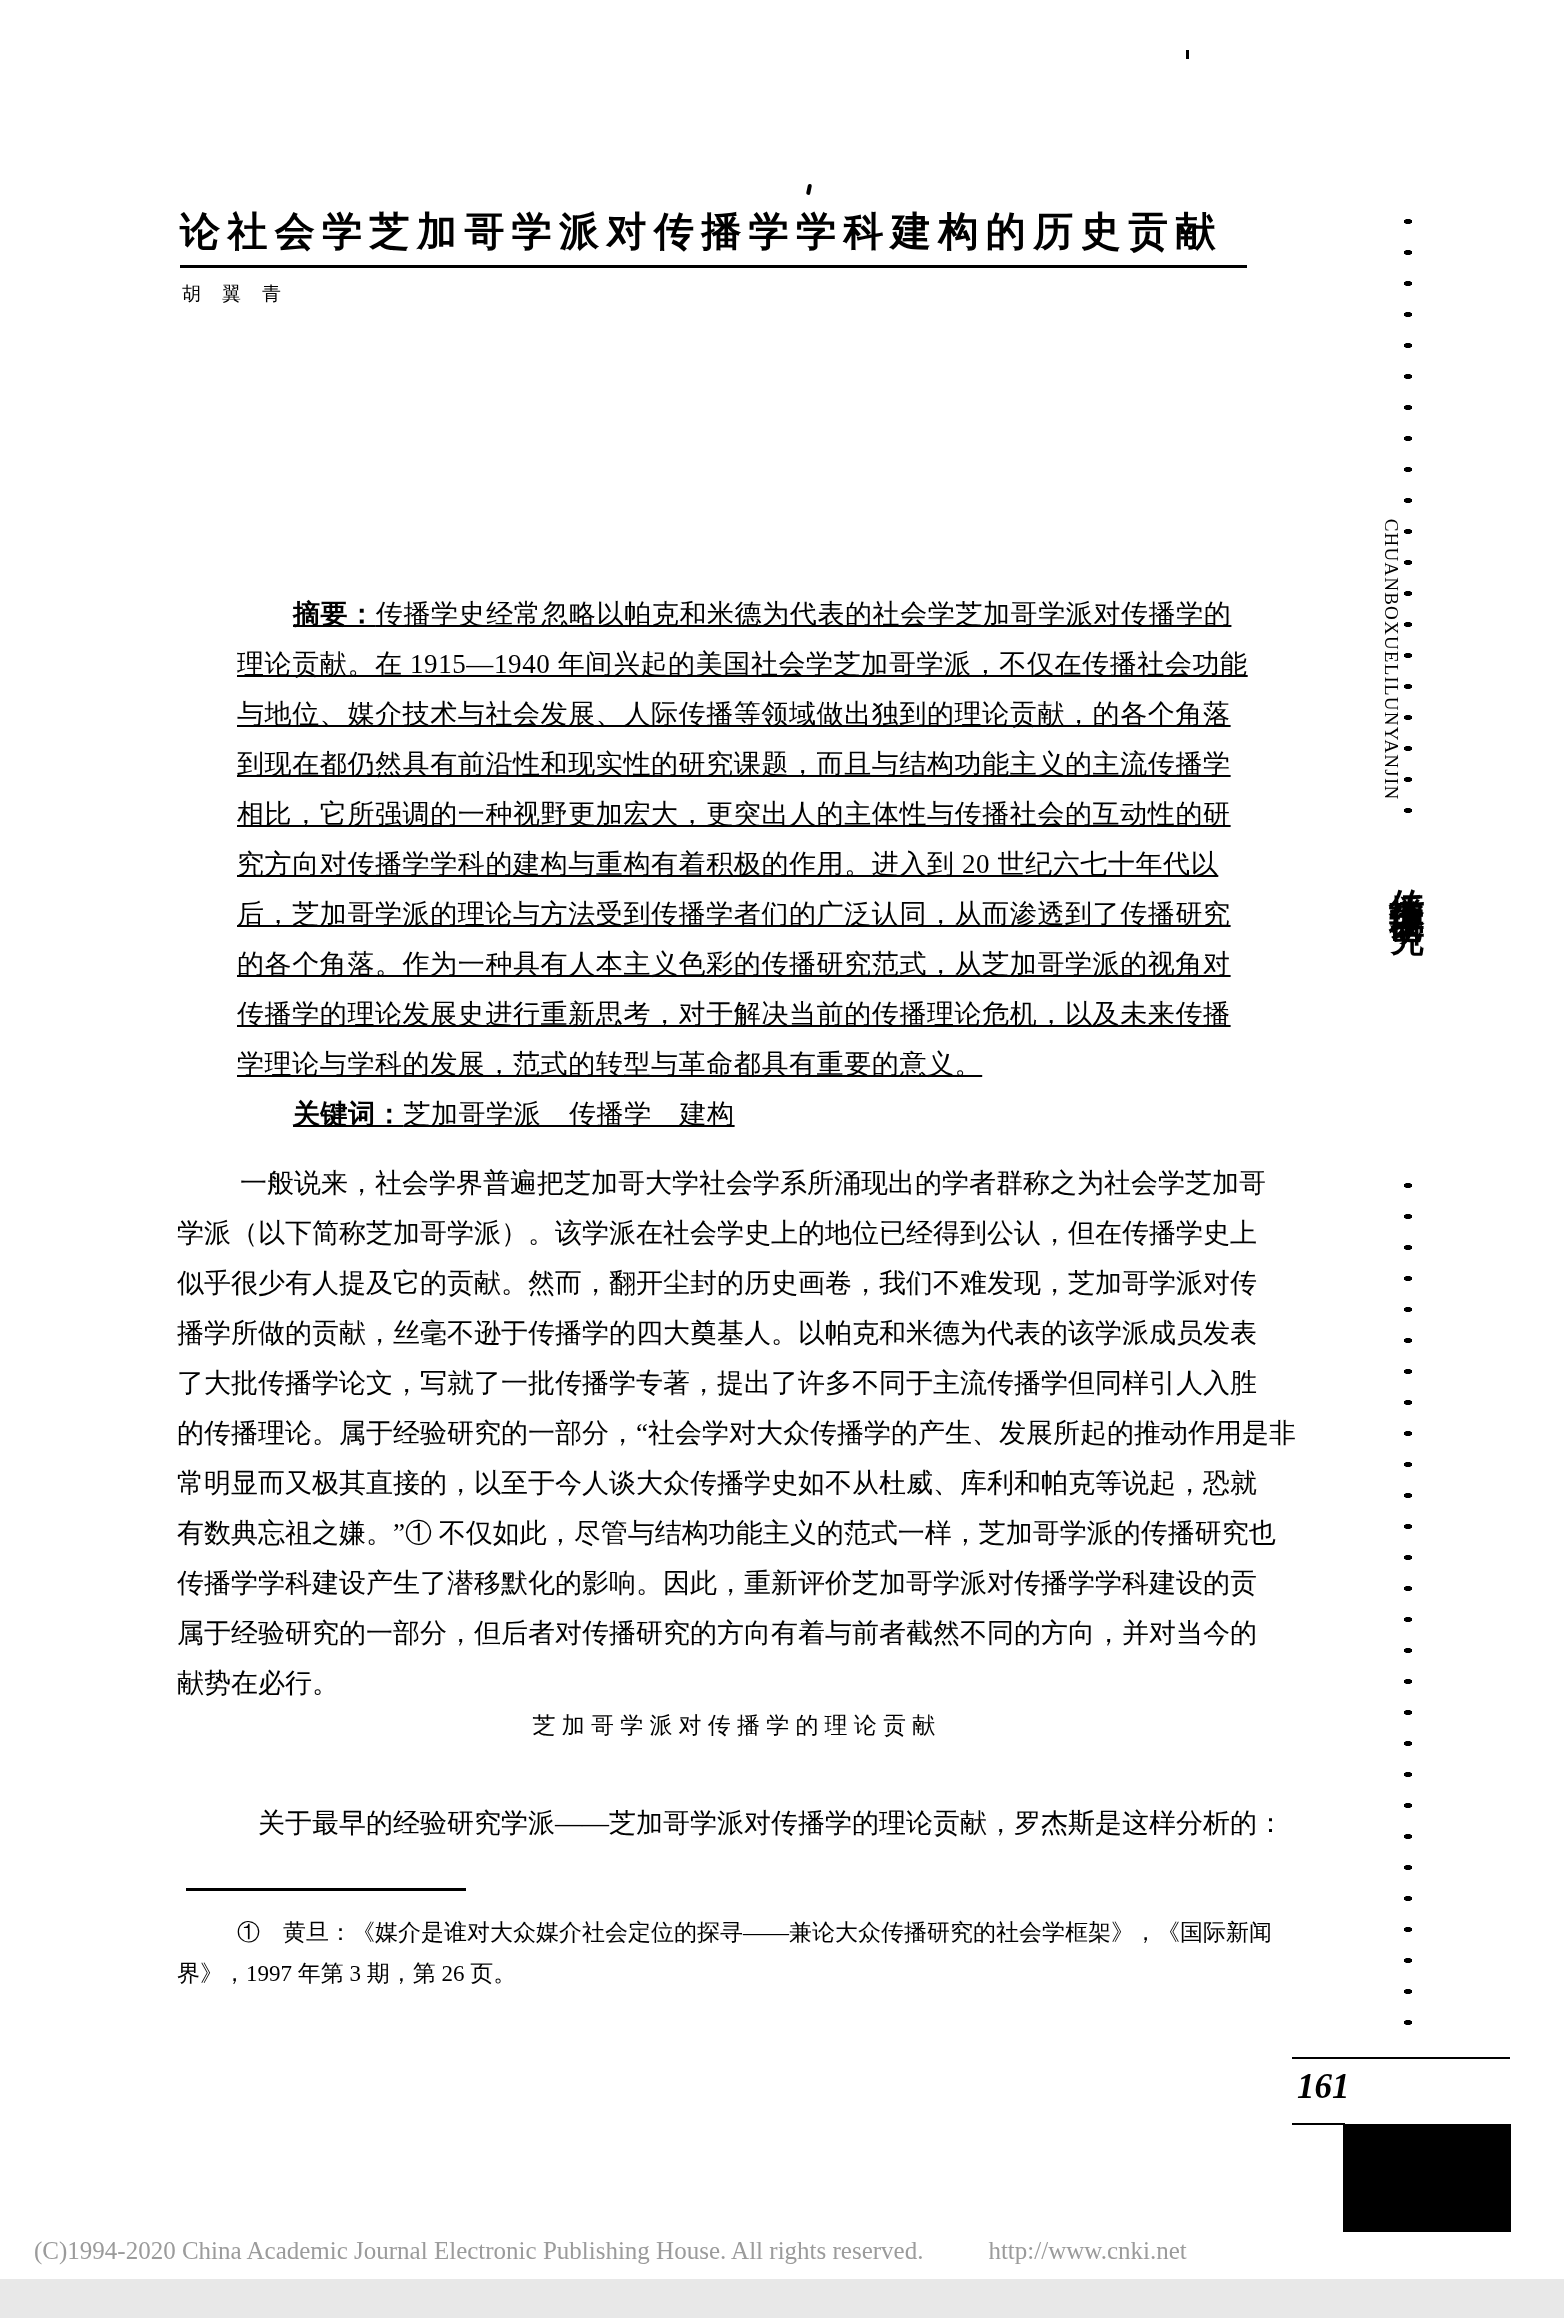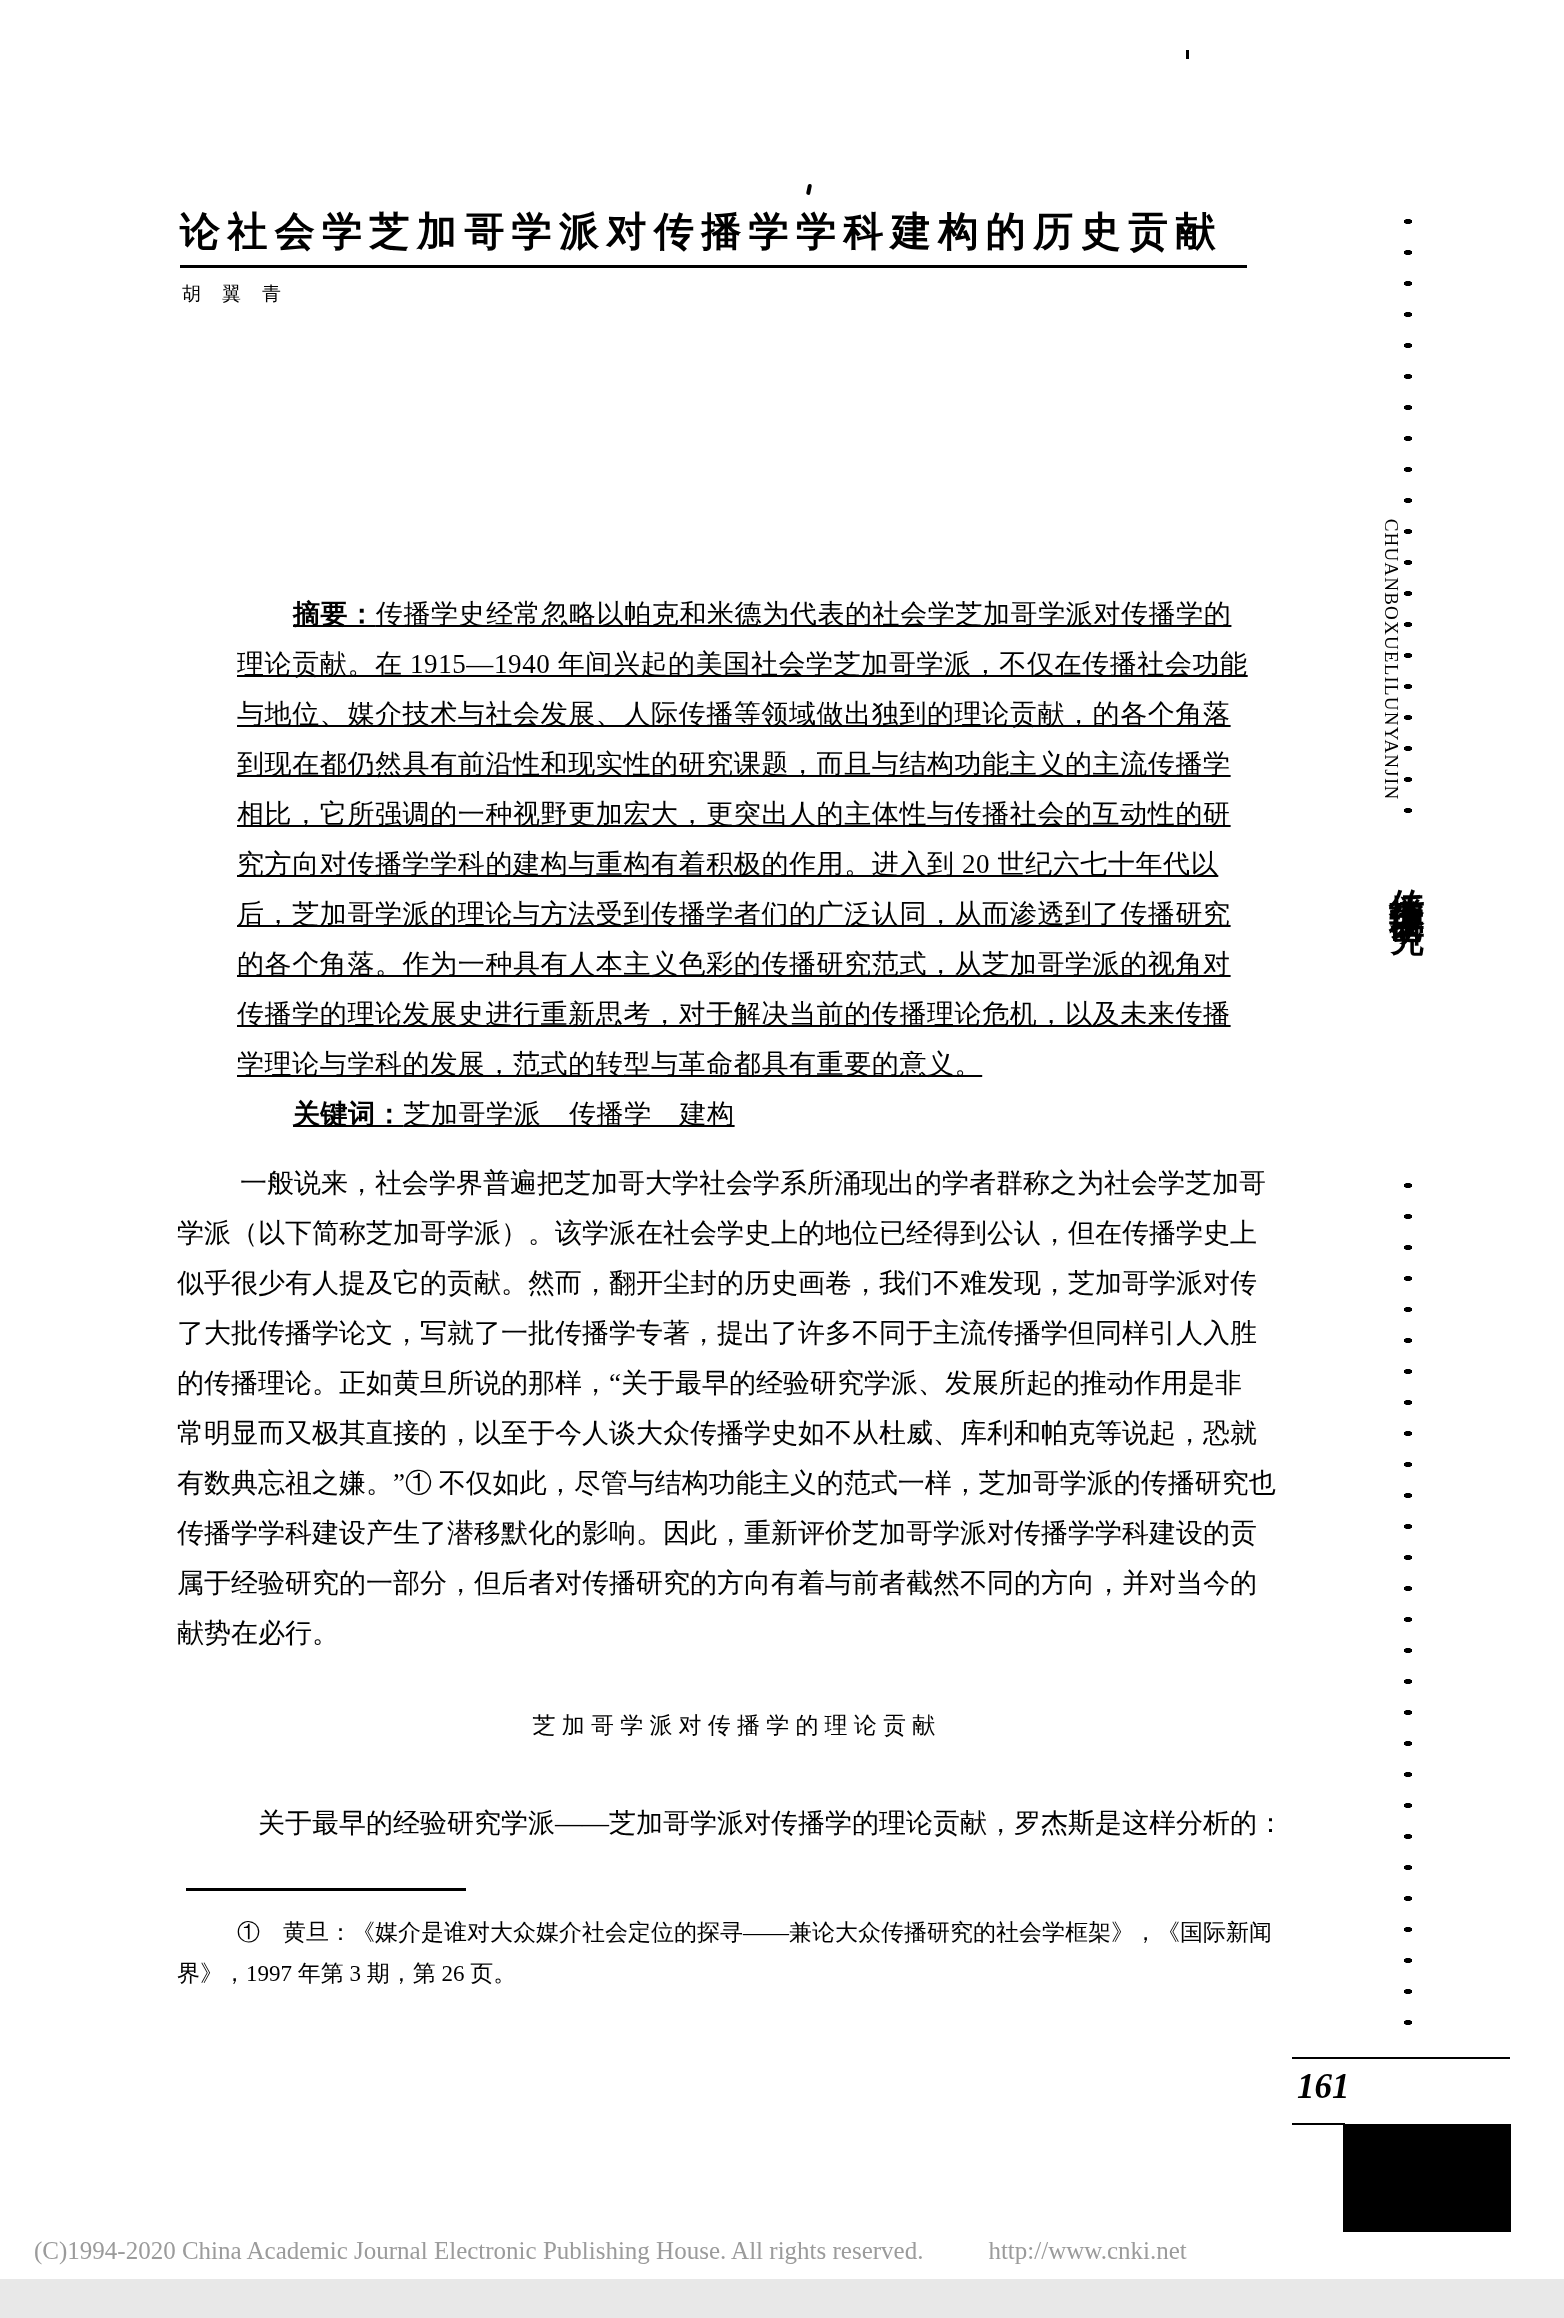--- a/index.html
+++ b/index.html
@@ -132,22 +132,23 @@
     <div class="line">学理论与学科的发展，范式的转型与革命都具有重要的意义。</div>
     <div class="line indent">
       <span class="abs-label">关键词：</span><span>芝加哥学派　传播学　建构</span>
     </div>
   </div>
 
   <div class="bodytext">
     <div class="line indent">一般说来，社会学界普遍把芝加哥大学社会学系所涌现出的学者群称之为社会学芝加哥</div>
     <div class="line">学派（以下简称芝加哥学派）。该学派在社会学史上的地位已经得到公认，但在传播学史上</div>
     <div class="line">似乎很少有人提及它的贡献。然而，翻开尘封的历史画卷，我们不难发现，芝加哥学派对传</div>
+    <div class="line">播学所做的贡献，丝毫不逊于传播学的四大奠基人。以帕克和米德为代表的该学派成员发表</div>
     <div class="line">了大批传播学论文，写就了一批传播学专著，提出了许多不同于主流传播学但同样引人入胜</div>
-    <div class="line">的传播理论。正如黄旦所说的那样，“关于最早的经验研究学派、发展所起的推动作用是非</div>
+    <div class="line">的传播理论。属于经验研究的一部分，“社会学对大众传播学的产生、发展所起的推动作用是非</div>
     <div class="line">常明显而又极其直接的，以至于今人谈大众传播学史如不从杜威、库利和帕克等说起，恐就</div>
     <div class="line">有数典忘祖之嫌。”① 不仅如此，尽管与结构功能主义的范式一样，芝加哥学派的传播研究也</div>
     <div class="line">传播学学科建设产生了潜移默化的影响。因此，重新评价芝加哥学派对传播学学科建设的贡</div>
     <div class="line">属于经验研究的一部分，但后者对传播研究的方向有着与前者截然不同的方向，并对当今的</div>
     <div class="line">献势在必行。</div>
   </div>
 
   <div class="section-heading">芝加哥学派对传播学的理论贡献</div>
 
   <div class="section-para">

